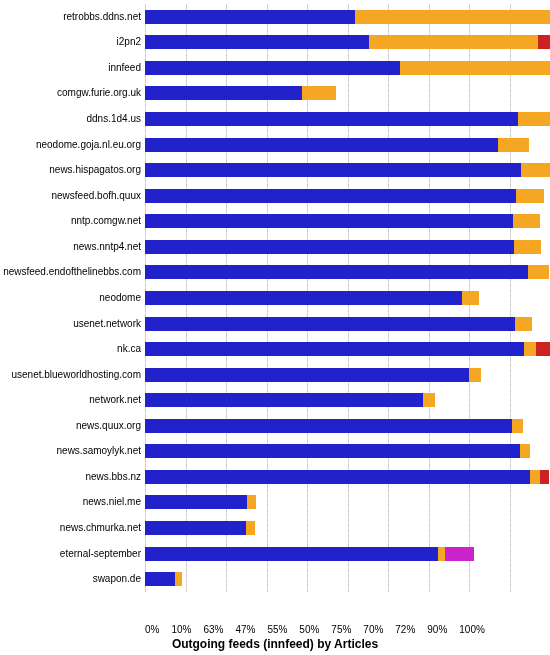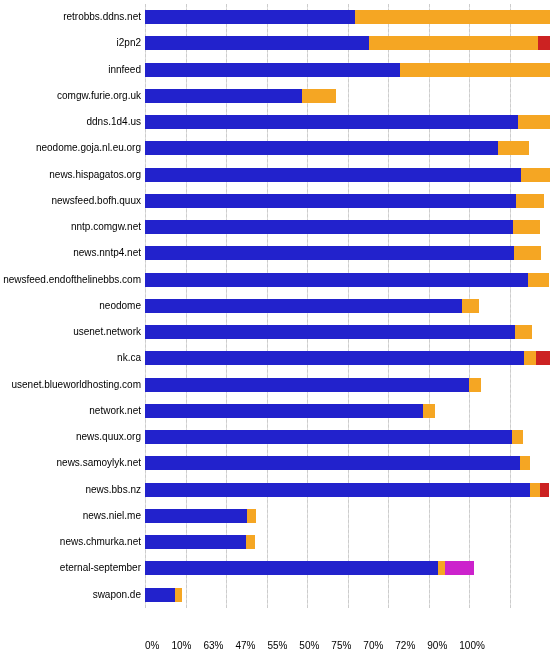--- a/index.html
+++ b/index.html
@@ -314,14 +314,15 @@
         <span>63%</span>
         <span>47%</span>
         <span>55%</span>
         <span>50%</span>
         <span>75%</span>
         <span>70%</span>
         <span>72%</span>
         <span>90%</span>
         <span>100%</span>
       </div>
+    <div class="x-title">Outgoing feeds (innfeed) by Articles</div>
   </div>
 </div>
 
 </body></html>

